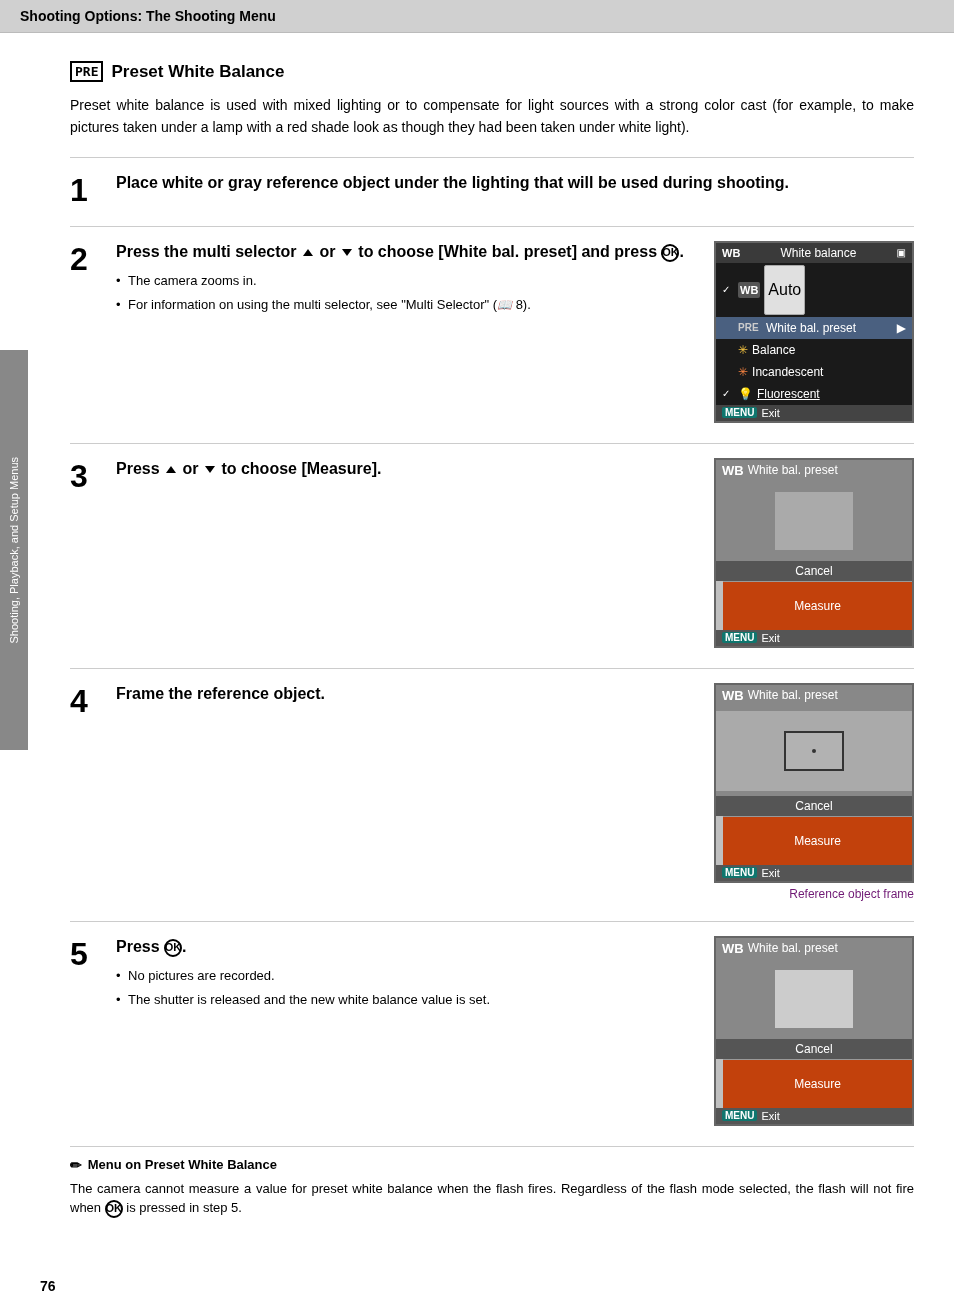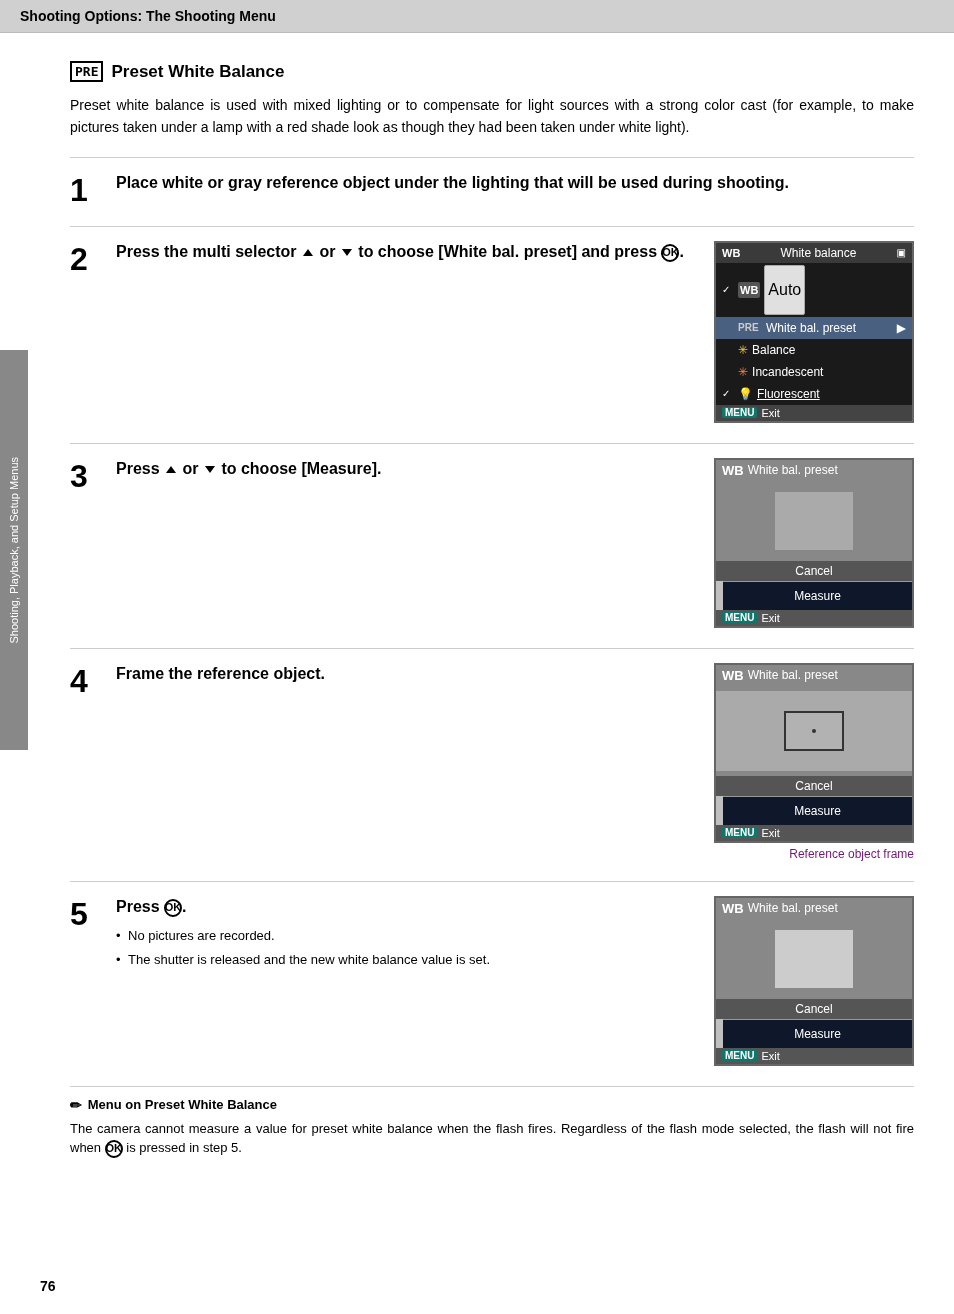--- a/index.html
+++ b/index.html
@@ -236,24 +236,24 @@
 
     .wb-preset-cancel {
       background: #555;
       color: #fff;
       text-align: center;
       padding: 3px;
       font-size: 12px;
     }
 
     .wb-preset-measure {
-      background: #0f172a;
+      background: #c2410c;
       color: #fff;
       text-align: center;
-      padding: 7px;
+      padding: 17px;
       font-size: 12px;
       border-top: 1px solid #999;
       margin-left: 7px;
     }
 
     .wb-preset-footer {
       background: #555;
       padding: 2px 6px;
       font-size: 11px;
       color: #fff;
@@ -416,20 +416,24 @@
   </div>
 
   <div class="step">
     <div class="step-number">2</div>
     <div class="step-content">
       <div class="step-row">
         <div style="flex:1">
           <div class="step-title">
             Press the multi selector <span class="arrow-up"></span> or <span class="arrow-down"></span> to choose [White bal. preset] and press <span class="ok-circle">OK</span>.
           </div>
+          <ul class="step-bullets">
+            <li>The camera zooms in.</li>
+            <li>For information on using the multi selector, see "Multi Selector" (<span class="icon-book">📖</span> 8).</li>
+          </ul>
         </div>
 
         <div class="step-image-area">
           <div class="cam-menu">
             <div class="cam-menu-header">
               <span class="wb-label">WB</span>
               <span>White balance</span>
               <span style="font-size:10px;">▣</span>
             </div>
             <div class="cam-menu-item">

